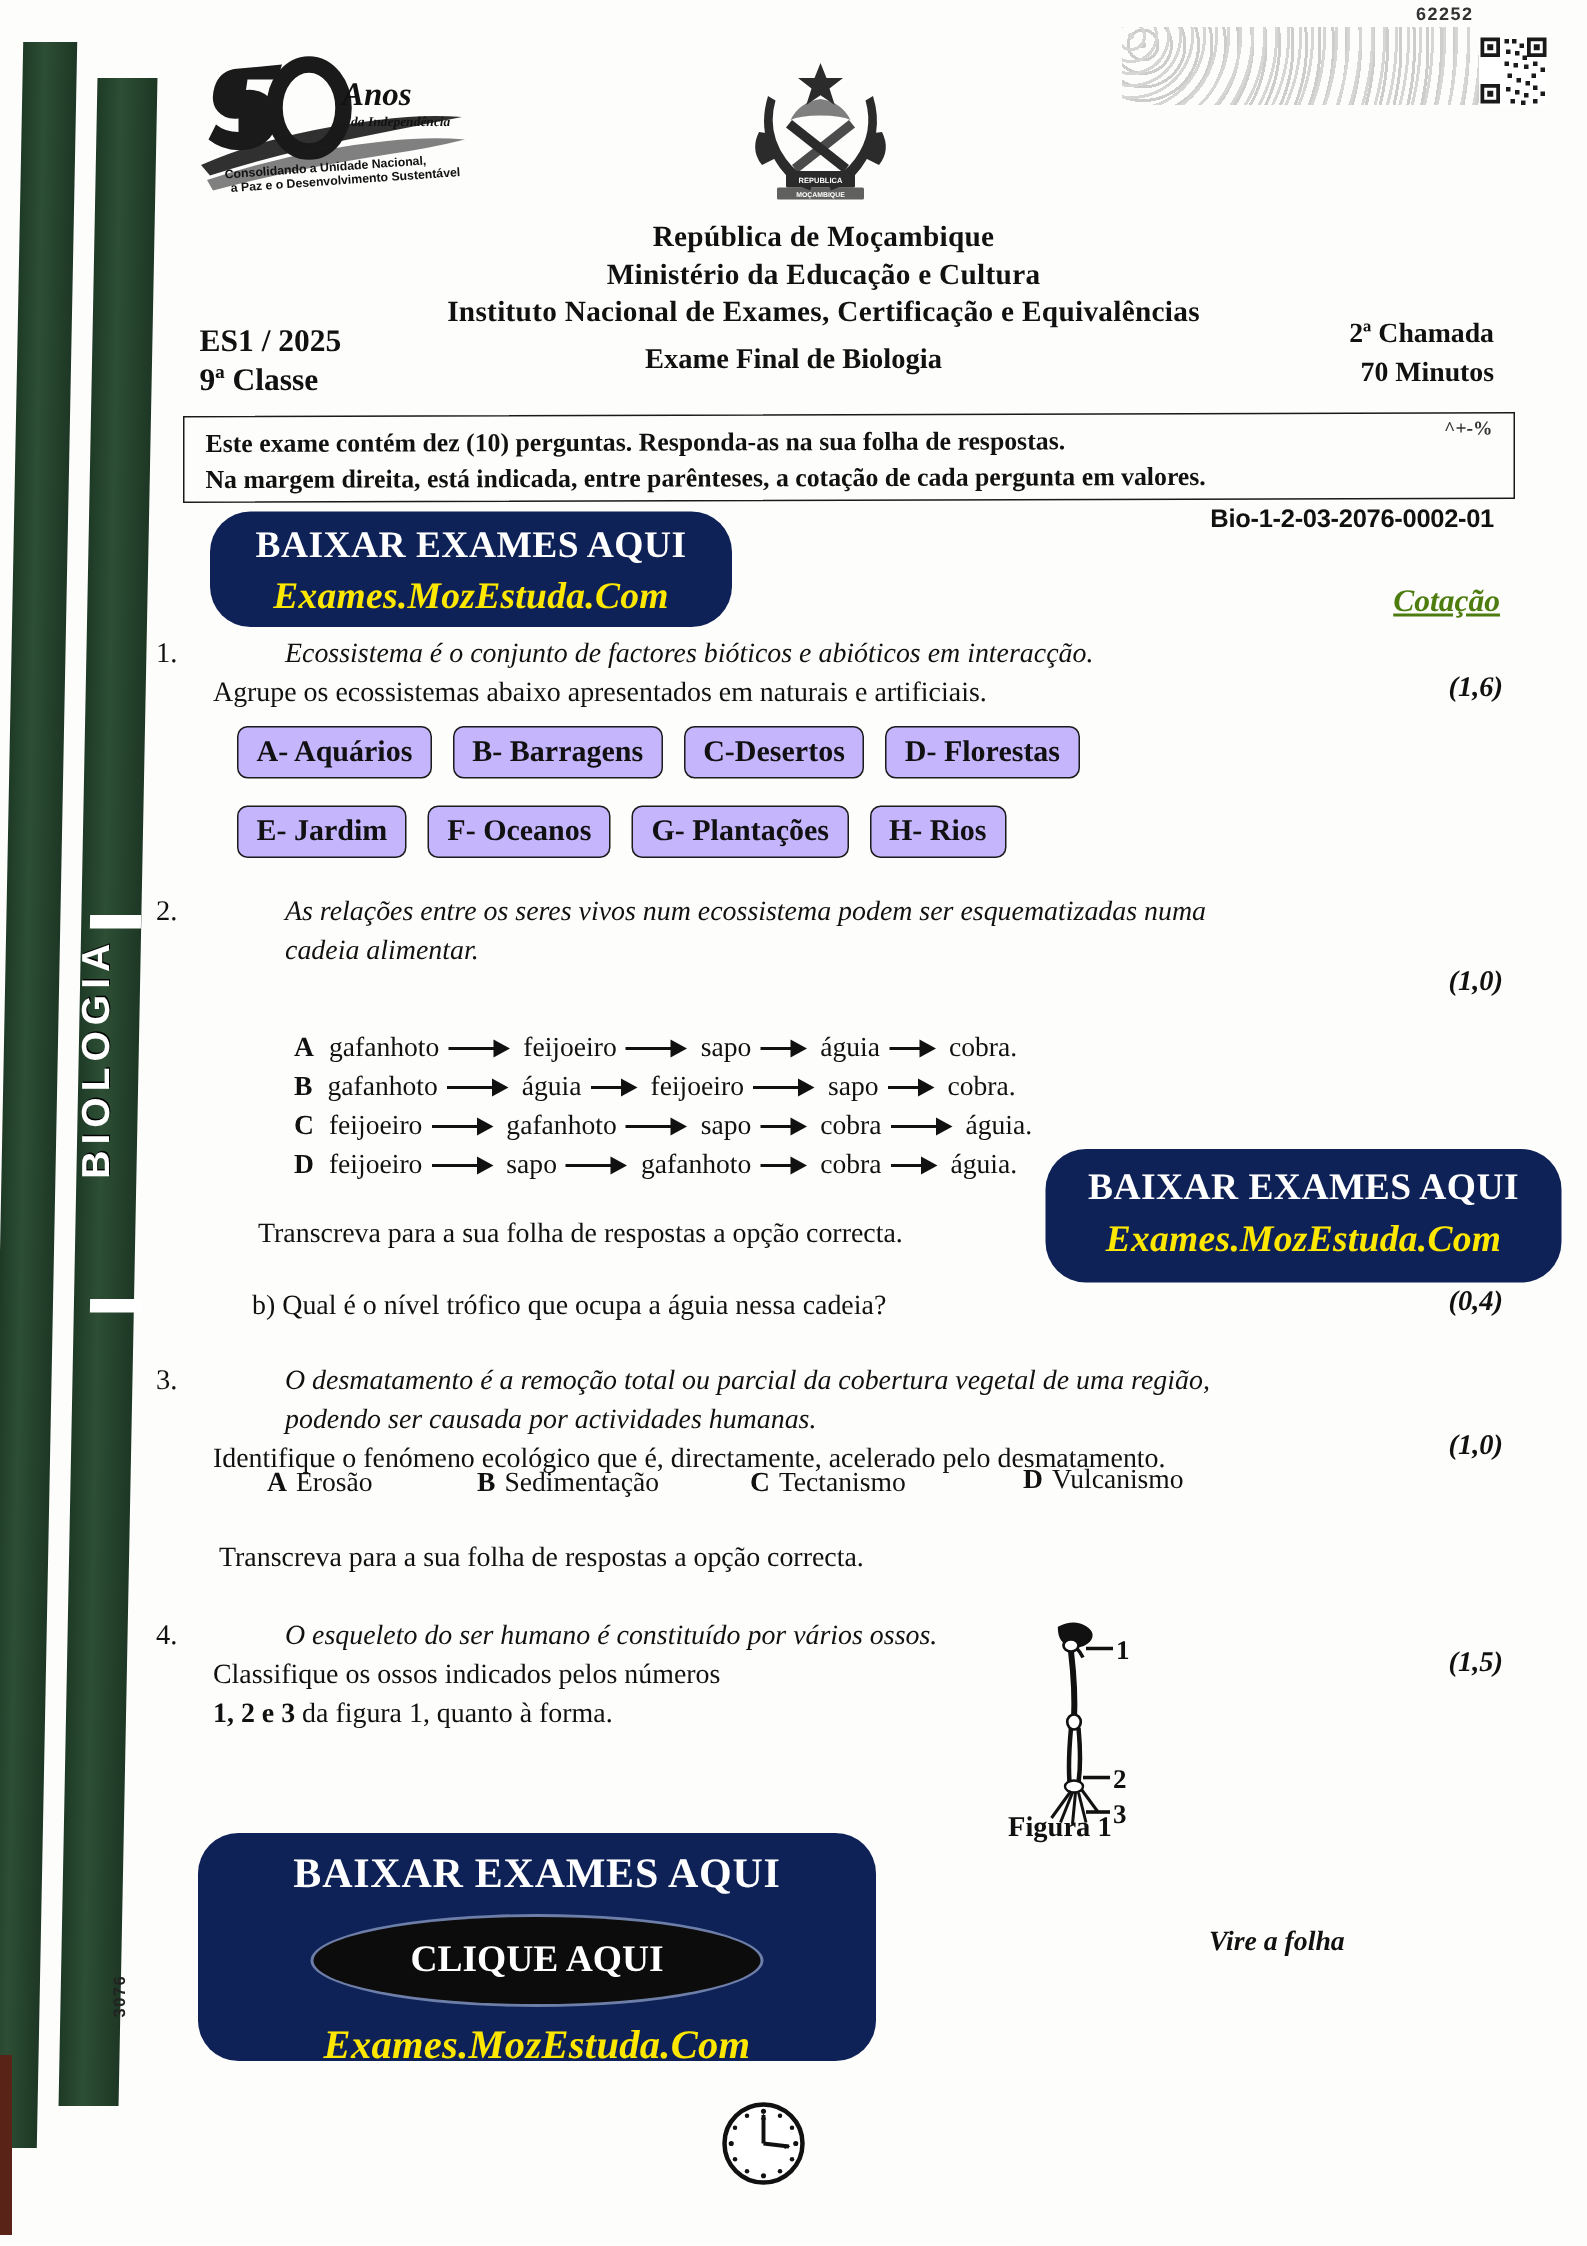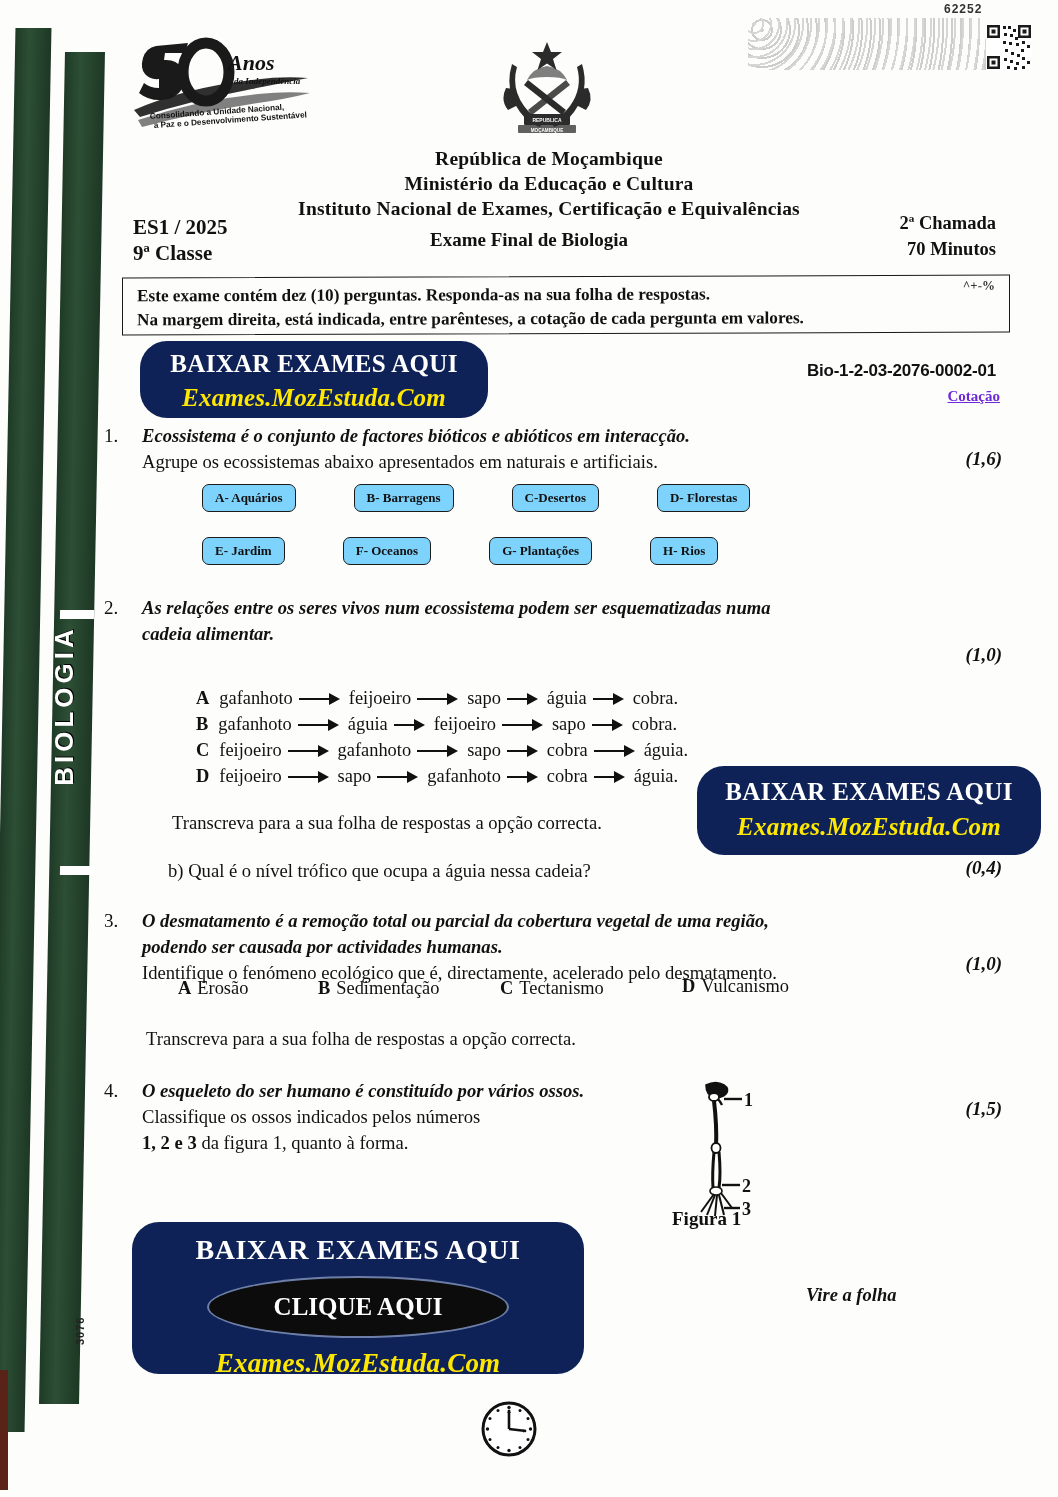--- a/index.html
+++ b/index.html
@@ -58,38 +58,38 @@
 
   
   .instr{
     position:absolute;left:122px;top:276px;width:886px;height:56px;
     border:1.6px solid #1a1a1a;transform:skewY(-0.18deg);
   }
   .instr-inner{position:absolute;left:14px;top:6px;}
   .instr-inner div{font-weight:bold;font-size:17.2px;line-height:24px;color:#111;}
   .instr-mark{position:absolute;right:14px;top:2px;font-size:13px;font-weight:bold;color:#333;}
 
-  .refcode{position:absolute;right:62px;top:361px;font-weight:bold;font-size:17px;color:#111;
+  .refcode{position:absolute;right:62px;top:336px;font-weight:bold;font-size:17px;color:#111;
     font-family:"Liberation Sans",sans-serif;letter-spacing:-.2px;}
 
-  .cotacao-hdr{position:absolute;right:58px;top:388px;font-weight:bold;
-    font-size:15px;color:#6d28d9;text-decoration:underline;}
+  .cotacao-hdr{position:absolute;right:58px;top:388px;font-weight:bold;font-style:italic;
+    font-size:21px;color:#4d7c0f;text-decoration:underline;}
 
   
   .q{position:absolute;color:#111;}
   .qnum{position:absolute;font-size:19px;color:#111;}
   .line{font-size:18.6px;line-height:26px;color:#111;white-space:nowrap;}
-  .line.it{font-style:italic;font-weight:bold;}
+  .line.it{font-style:italic;font-weight:normal;margin-left:48px;}
   .cot{position:absolute;right:56px;font-style:italic;font-weight:bold;font-size:19px;color:#111;}
 
   .opt-row{position:absolute;display:flex;gap:14px;}
   .optbox{
     border:1.7px solid #1b1b1b;border-radius:7px;
-    padding:5px 12px;font-size:13px;font-weight:bold;color:#111;
-    background:#7dd3fc;white-space:nowrap;margin-left:44px;
+    padding:5px 12px;font-size:20px;font-weight:bold;color:#111;
+    background:#c4b5fd;white-space:nowrap;
   }
 
   .chain{position:absolute;font-size:18.4px;color:#111;white-space:nowrap;display:flex;align-items:center;gap:6px;}
   .chain .cl{font-weight:bold;margin-right:4px;}
   .arw{display:inline-block;width:44px;height:12px;position:relative;}
   .arw::before{content:"";position:absolute;left:0;top:5px;width:34px;height:2.2px;background:#111;}
   .arw::after{content:"";position:absolute;left:30px;top:0.5px;border-left:11px solid #111;border-top:6px solid transparent;border-bottom:6px solid transparent;}
   .arw.sm{width:34px;}
   .arw.sm::before{width:24px;}
   .arw.sm::after{left:20px;}

